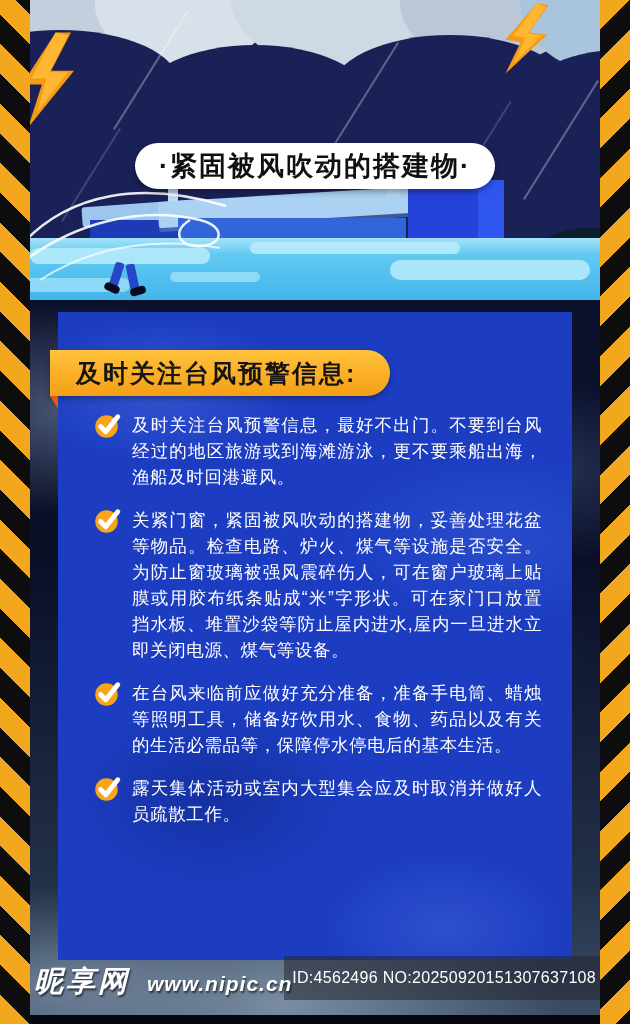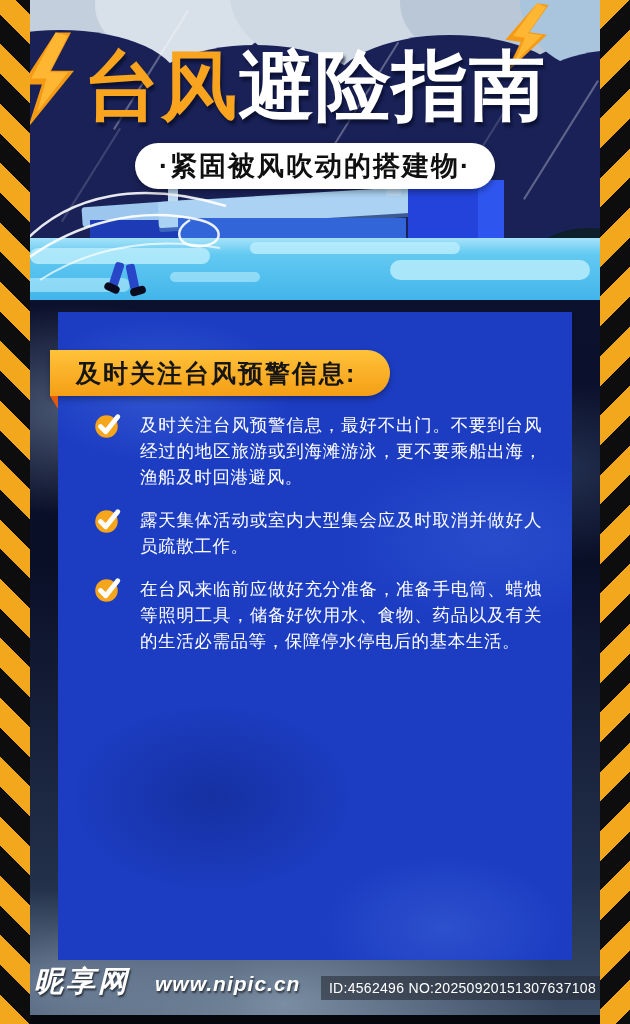--- a/index.html
+++ b/index.html
@@ -62,32 +62,32 @@
       radial-gradient(ellipse 200px 120px at 75% 95%, rgba(90,130,235,.28), transparent 60%);}
   .banner{position:absolute;left:-8px;top:38px;height:46px;min-width:332px;
     background:linear-gradient(180deg,#ffc23b,#f59f15);
     border-radius:0 23px 23px 0;display:flex;align-items:center;
     padding:0 34px 0 26px;box-sizing:border-box;
     font-size:25px;font-weight:900;color:#151515;letter-spacing:2px;
     box-shadow:0 3px 6px rgba(0,0,0,.3);}
   .banner-fold{position:absolute;left:-8px;top:84px;width:8px;height:13px;background:#e2590f;
     -webkit-clip-path:polygon(0 0,100% 0,100% 100%);clip-path:polygon(0 0,100% 0,100% 100%);}
   .checklist{padding:100px 30px 0 35px;}
-  .item{display:flex;gap:17px;margin-bottom:17px;}
+  .item{display:flex;gap:9px;margin-bottom:17px;}
   .item .ck{flex:none;width:30px;height:30px;margin-top:-2px;}
   .item .txt{flex:1;color:#ffffff;font-size:17.5px;line-height:26px;letter-spacing:.6px;
     text-align:justify;font-weight:500;}
   
-  .footer-logo{position:absolute;left:34px;bottom:22px;z-index:35;display:flex;align-items:baseline;gap:9px;
+  .footer-logo{position:absolute;left:34px;bottom:22px;z-index:35;display:flex;align-items:baseline;gap:1px;
     color:#ffffff;text-shadow:1px 2px 2px rgba(0,0,0,.6);}
   .footer-logo .cn{font-size:29px;font-weight:900;font-style:italic;letter-spacing:3px;}
   .footer-logo .en{font-size:21px;font-weight:700;font-style:italic;letter-spacing:1px;margin-left:16px;}
   .footer-id{position:absolute;right:26px;bottom:24px;z-index:20;
-    background:rgba(35,38,48,.55);color:#ffffff;font-size:14px;letter-spacing:.3px;
-    padding:4px 8px;white-space:nowrap;}
+    background:rgba(35,38,48,.55);color:#ffffff;font-size:16px;letter-spacing:.3px;
+    padding:13px 8px;white-space:nowrap;}
 </style>
 </head>
 <body>
 
 <div class="poster">
 
   <div class="header">
 
     <div>
       <div class="cloud" style="left:-40px;top:-70px;width:190px;height:130px;background:#c3cfdd;"></div>
@@ -110,23 +110,20 @@
       <polygon points="22,0 0,34 13,34 4,62 34,25 19,25 32,0" fill="#f59a14"></polygon>
       <polygon points="22,0 6,30 16,30 10,52 30,26 18,26 30,2" fill="#ffb733"></polygon>
     </svg>
 
     <div class="rain" style="left:150px;top:0;height:140px;"></div>
     <div class="rain" style="left:355px;top:30px;height:160px;"></div>
     <div class="rain" style="left:470px;top:90px;height:150px;opacity:.5;"></div>
     <div class="rain" style="left:90px;top:120px;height:110px;opacity:.5;"></div>
     <div class="rain" style="left:560px;top:70px;height:140px;"></div>
 
-    <div class="title">
-      <span class="hl">台风</span><span>避险指南</span>
-    </div>
     <div class="subtitle-pill">·紧固被风吹动的搭建物·</div>
 
     <div class="illus">
 
       <div class="roof" style="left:82px;top:23px;width:125px;height:20px;background:#9cc6ee;transform:rotate(-4deg);"></div>
       <div style="position:absolute;left:168px;top:8px;width:10px;height:16px;background:#bcd9f2;z-index:1;"></div>
       <div class="house-wall" style="left:90px;top:40px;width:100px;height:50px;background:#1c3bb4;"></div>
       <div class="window-g" style="left:104px;top:54px;width:26px;height:24px;"></div>
       <div class="door" style="left:152px;top:58px;width:22px;height:32px;"></div>
 
@@ -181,28 +178,35 @@
             <circle cx="18" cy="22" r="15" fill="#f7a51b"></circle>
             <path d="M10 22 L17 29 L33 9" stroke="#ffffff" stroke-width="6.5" fill="none" stroke-linecap="round" stroke-linejoin="round"></path>
           </svg>
         <div class="txt">及时关注台风预警信息，最好不出门。不要到台风经过的地区旅游或到海滩游泳，更不要乘船出海，渔船及时回港避风。</div>
       </div>
       <div class="item">
         <svg class="ck" viewBox="0 0 40 40">
             <circle cx="18" cy="22" r="15" fill="#f7a51b"></circle>
             <path d="M10 22 L17 29 L33 9" stroke="#ffffff" stroke-width="6.5" fill="none" stroke-linecap="round" stroke-linejoin="round"></path>
           </svg>
+        <div class="txt">关紧门窗，紧固被风吹动的搭建物，妥善处理花盆等物品。检查电路、炉火、煤气等设施是否安全。为防止窗玻璃被强风震碎伤人，可在窗户玻璃上贴膜或用胶布纸条贴成“米”字形状。可在家门口放置挡水板、堆置沙袋等防止屋内进水,屋内一旦进水立即关闭电源、煤气等设备。</div>
+      </div>
+      <div class="item">
+        <svg class="ck" viewBox="0 0 40 40">
+            <circle cx="18" cy="22" r="15" fill="#f7a51b"></circle>
+            <path d="M10 22 L17 29 L33 9" stroke="#ffffff" stroke-width="6.5" fill="none" stroke-linecap="round" stroke-linejoin="round"></path>
+          </svg>
+        <div class="txt">在台风来临前应做好充分准备，准备手电筒、蜡烛等照明工具，储备好饮用水、食物、药品以及有关的生活必需品等，保障停水停电后的基本生活。</div>
+      </div>
+      <div class="item">
+        <svg class="ck" viewBox="0 0 40 40">
+            <circle cx="18" cy="22" r="15" fill="#f7a51b"></circle>
+            <path d="M10 22 L17 29 L33 9" stroke="#ffffff" stroke-width="6.5" fill="none" stroke-linecap="round" stroke-linejoin="round"></path>
+          </svg>
         <div class="txt">露天集体活动或室内大型集会应及时取消并做好人员疏散工作。</div>
-      </div>
-      <div class="item">
-        <svg class="ck" viewBox="0 0 40 40">
-            <circle cx="18" cy="22" r="15" fill="#f7a51b"></circle>
-            <path d="M10 22 L17 29 L33 9" stroke="#ffffff" stroke-width="6.5" fill="none" stroke-linecap="round" stroke-linejoin="round"></path>
-          </svg>
-        <div class="txt">在台风来临前应做好充分准备，准备手电筒、蜡烛等照明工具，储备好饮用水、食物、药品以及有关的生活必需品等，保障停水停电后的基本生活。</div>
       </div>
     </div>
   </div>
 
   <div class="footer-logo">
     <span class="cn">昵享网</span>
     <span class="en">www.nipic.cn</span>
   </div>
   <div class="footer-id">ID:4562496 NO:20250920151307637108</div>
 

